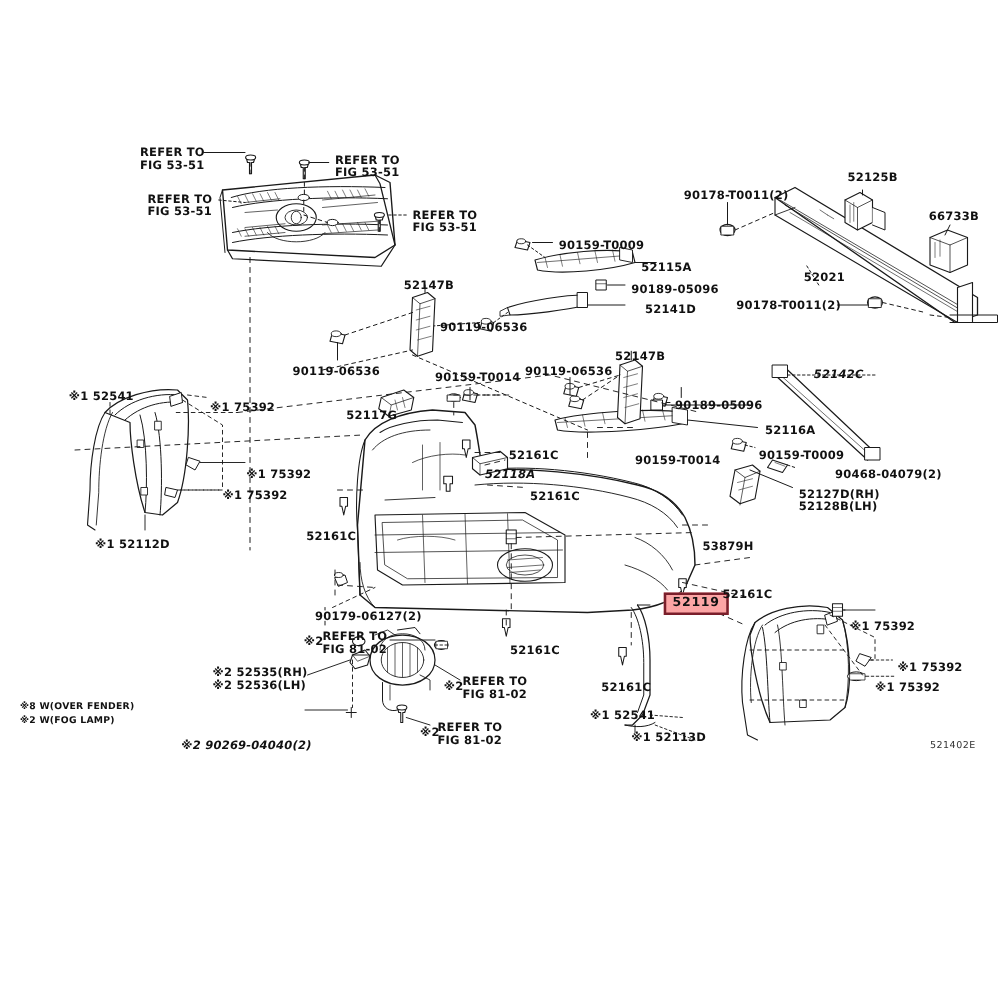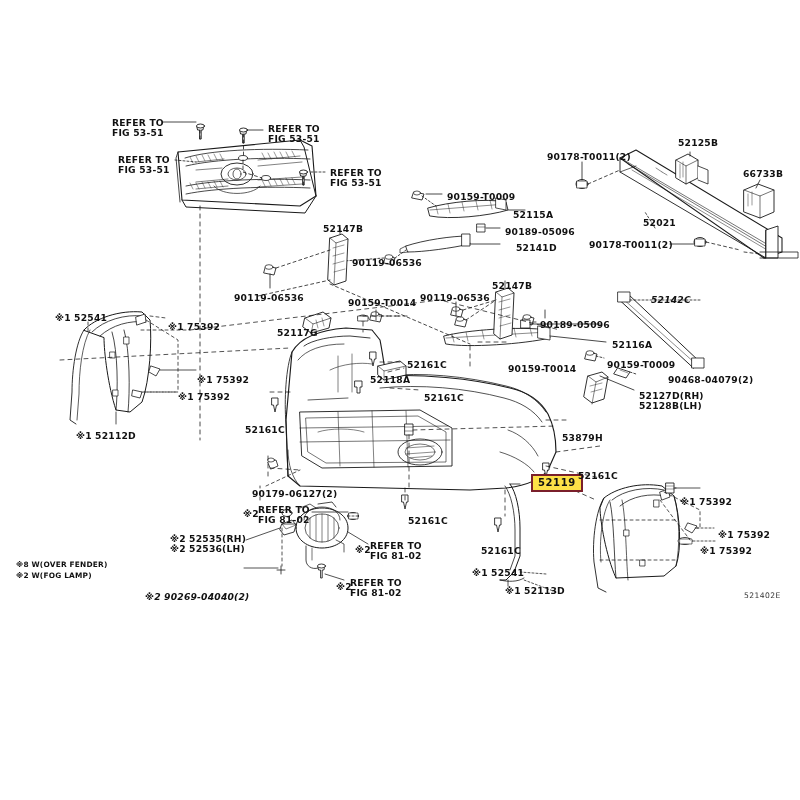--- a/index.html
+++ b/index.html
@@ -7,21 +7,21 @@
   #page{position:relative;width:800px;height:800px;background:#fff;}
 
   #diagram{position:absolute;left:0;top:0;width:800px;height:715px;}
   #svgroot{position:absolute;left:0;top:0;width:800px;height:715px;}
 
   .lbl{position:absolute;font-family:"DejaVu Sans",sans-serif;font-weight:bold;
        font-size:9.2px;color:#111;white-space:pre;line-height:10.4px;letter-spacing:.2px;}
   .lbl.note{font-size:7.4px;line-height:9.6px;}
   .lbl.dwg{font-size:7.6px;font-weight:normal;color:#333;letter-spacing:.4px;}
 
-  .hl{position:absolute;border:2px solid #a21caf;background:#fde047;
+  .hl{position:absolute;border:2px solid #a21caf;background:#fca5a5;
       padding:1px 5px 2px 5px;font-family:"DejaVu Sans",sans-serif;font-weight:bold;
       font-size:10px;color:#111;letter-spacing:.6px;box-sizing:border-box;}
 
   #footer{position:absolute;left:0;top:715px;width:800px;height:85px;background:#fff;}
 </style>
 </head>
 <body>
 
 <div id="page">
 
@@ -448,21 +448,21 @@
         <div class="lbl" style="left: 492px; top: 281px;">52147B</div>
         <div class="lbl" style="left: 540px; top: 320px;">90189-05096</div>
         <div class="lbl" style="left: 651px; top: 295px; font-style: italic;">52142C</div>
         <div class="lbl" style="left: 612px; top: 340px;">52116A</div>
         <div class="lbl" style="left: 607px; top: 360px;">90159-T0009</div>
         <div class="lbl" style="left: 641px; top: 375px; margin-left: 27px;">90468-04079(2)</div>
         <div class="lbl" style="left: 639px; top: 391px;">52127D(RH)
 52128B(LH)</div>
         <div class="lbl" style="left: 562px; top: 433px;">53879H</div>
         <div class="lbl" style="left: 407px; top: 360px;">52161C</div>
-        <div class="lbl" style="left: 370px; top: 375px;">52118A</div>
+        <div class="lbl" style="left: 388px; top: 375px; font-style: italic;">52118A</div>
         <div class="lbl" style="left: 424px; top: 393px;">52161C</div>
         <div class="lbl" style="left: 245px; top: 425px;">52161C</div>
         <div class="lbl" style="left: 508px; top: 364px;">90159-T0014</div>
         <div class="lbl" style="left: 578px; top: 471px;">52161C</div>
         <div class="lbl" style="left: 408px; top: 516px;">52161C</div>
         <div class="lbl" style="left: 481px; top: 546px;">52161C</div>
         <div class="lbl" style="left: 236px; top: 489px; margin-left: 16px;">90179-06127(2)</div>
         <div class="lbl" style="left: 55px; top: 313px;">※1 52541</div>
         <div class="lbl" style="left: 168px; top: 322px;">※1 75392</div>
         <div class="lbl" style="left: 197px; top: 375px;">※1 75392</div>

